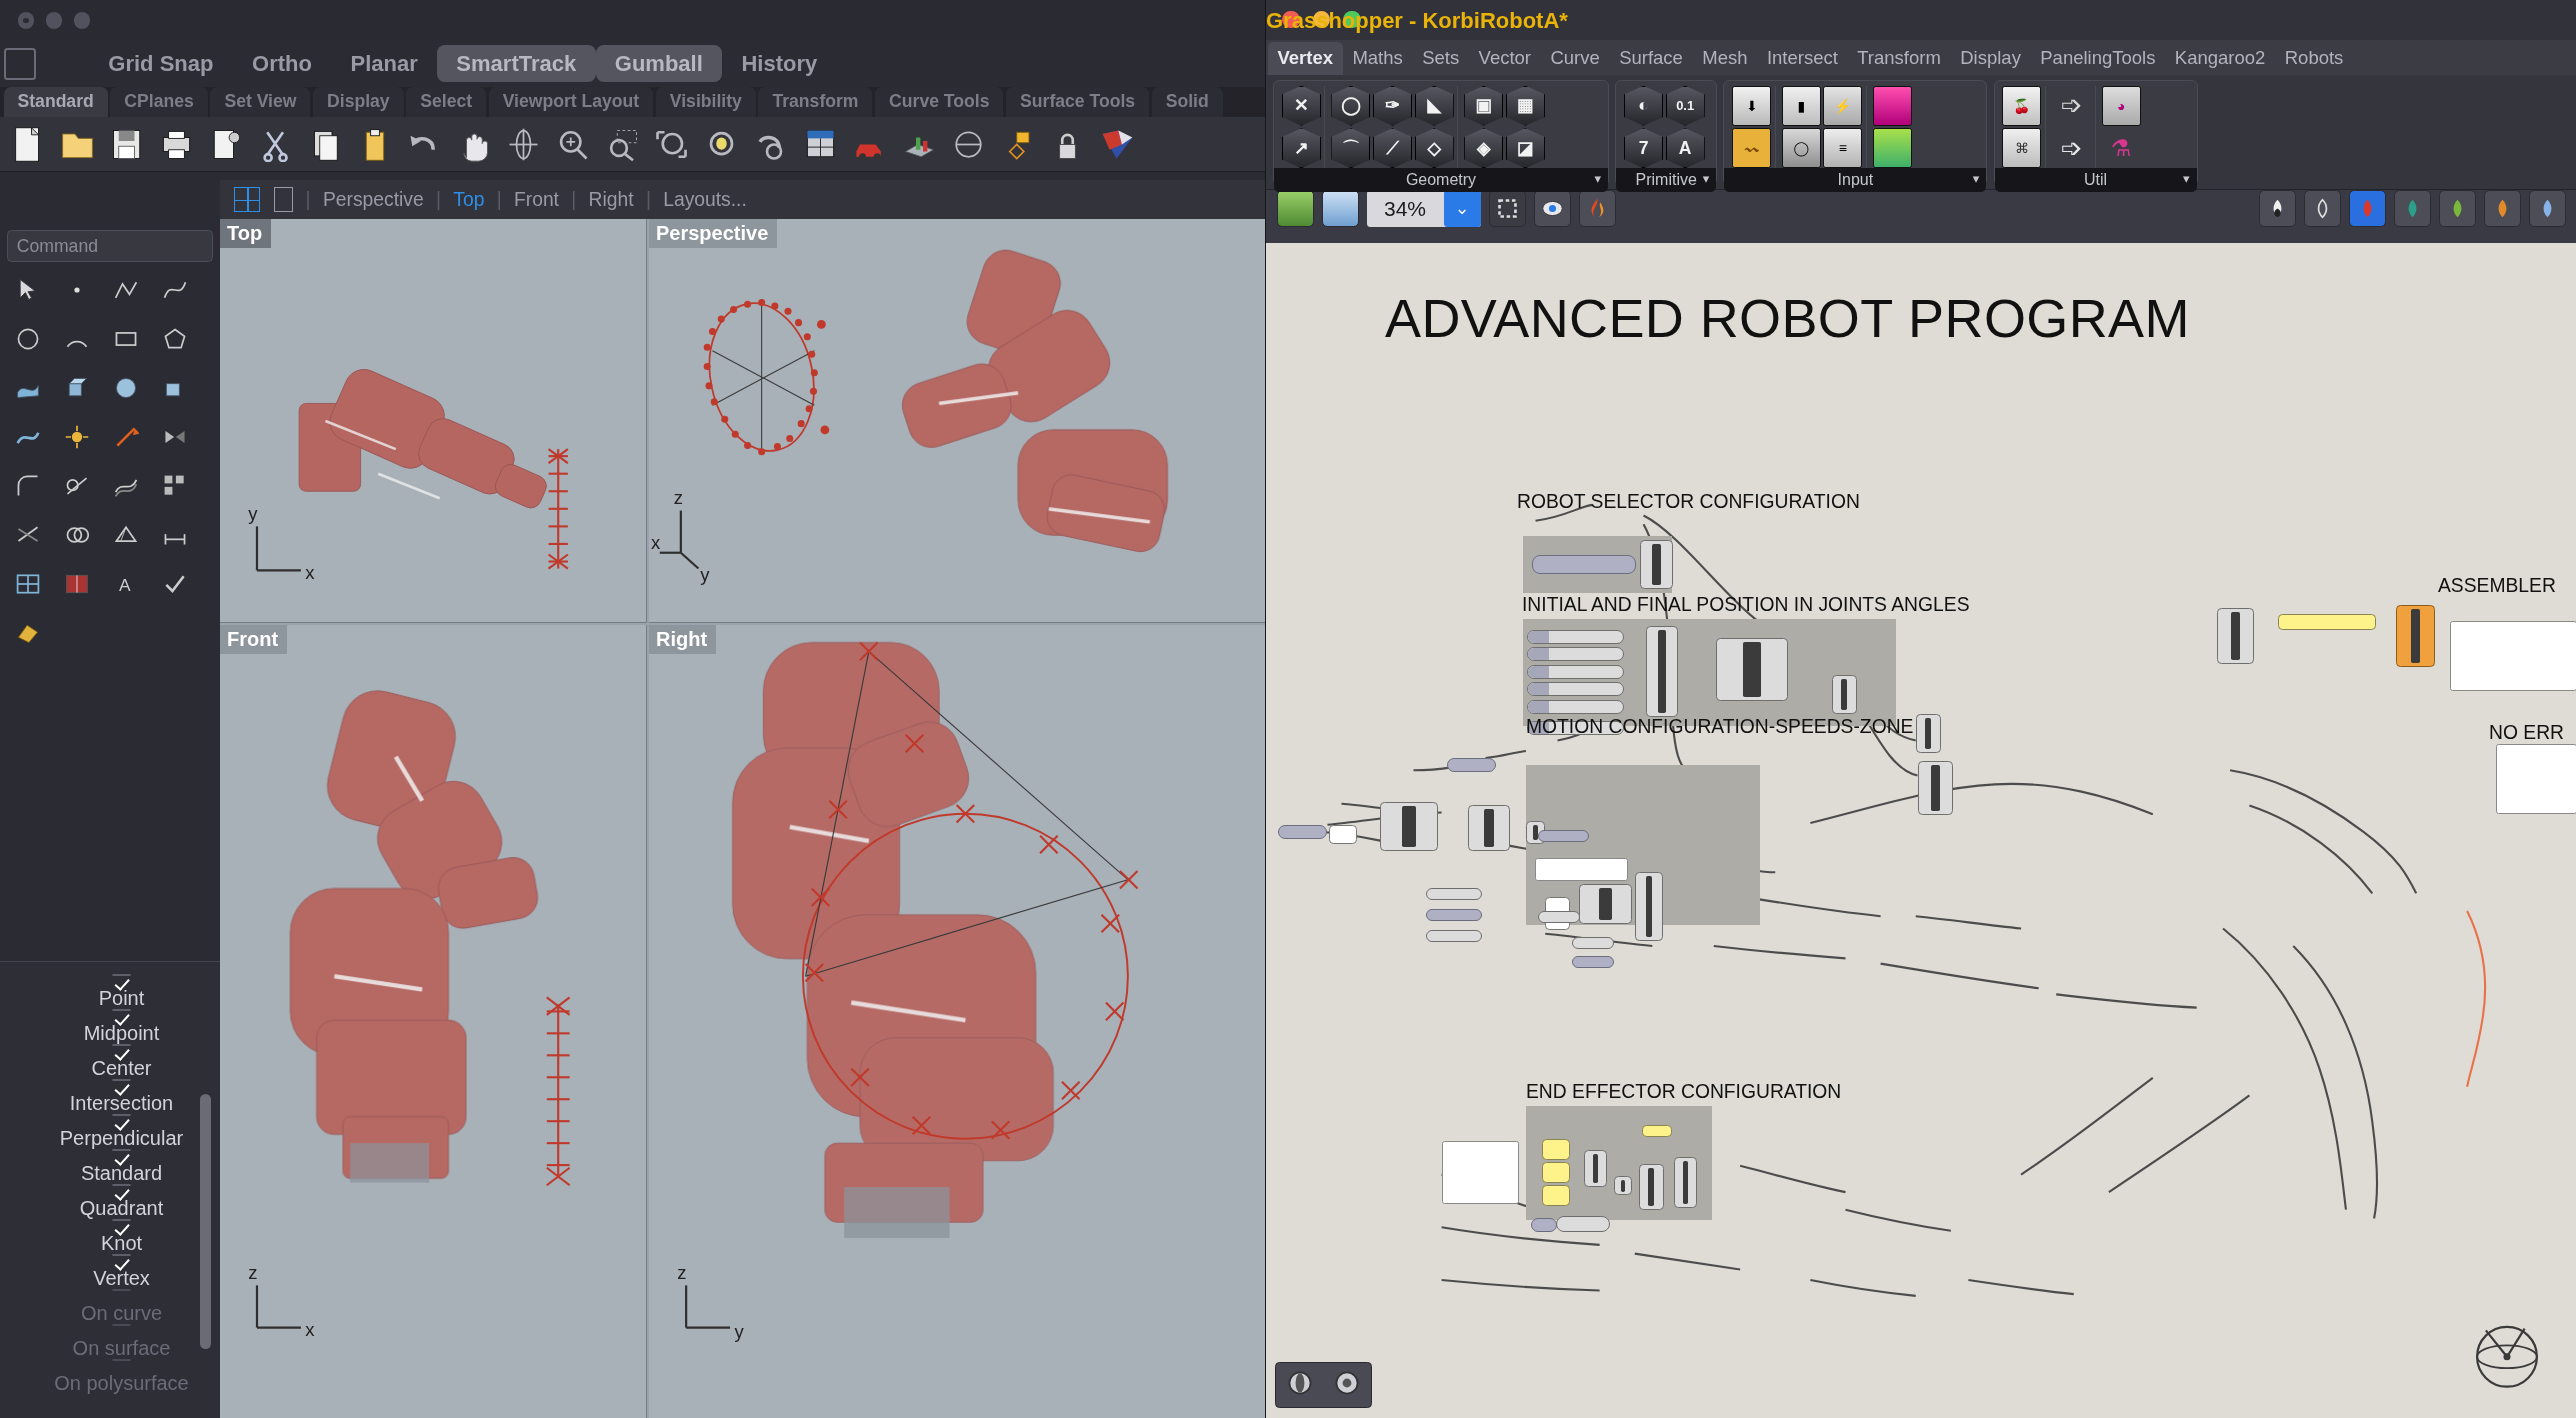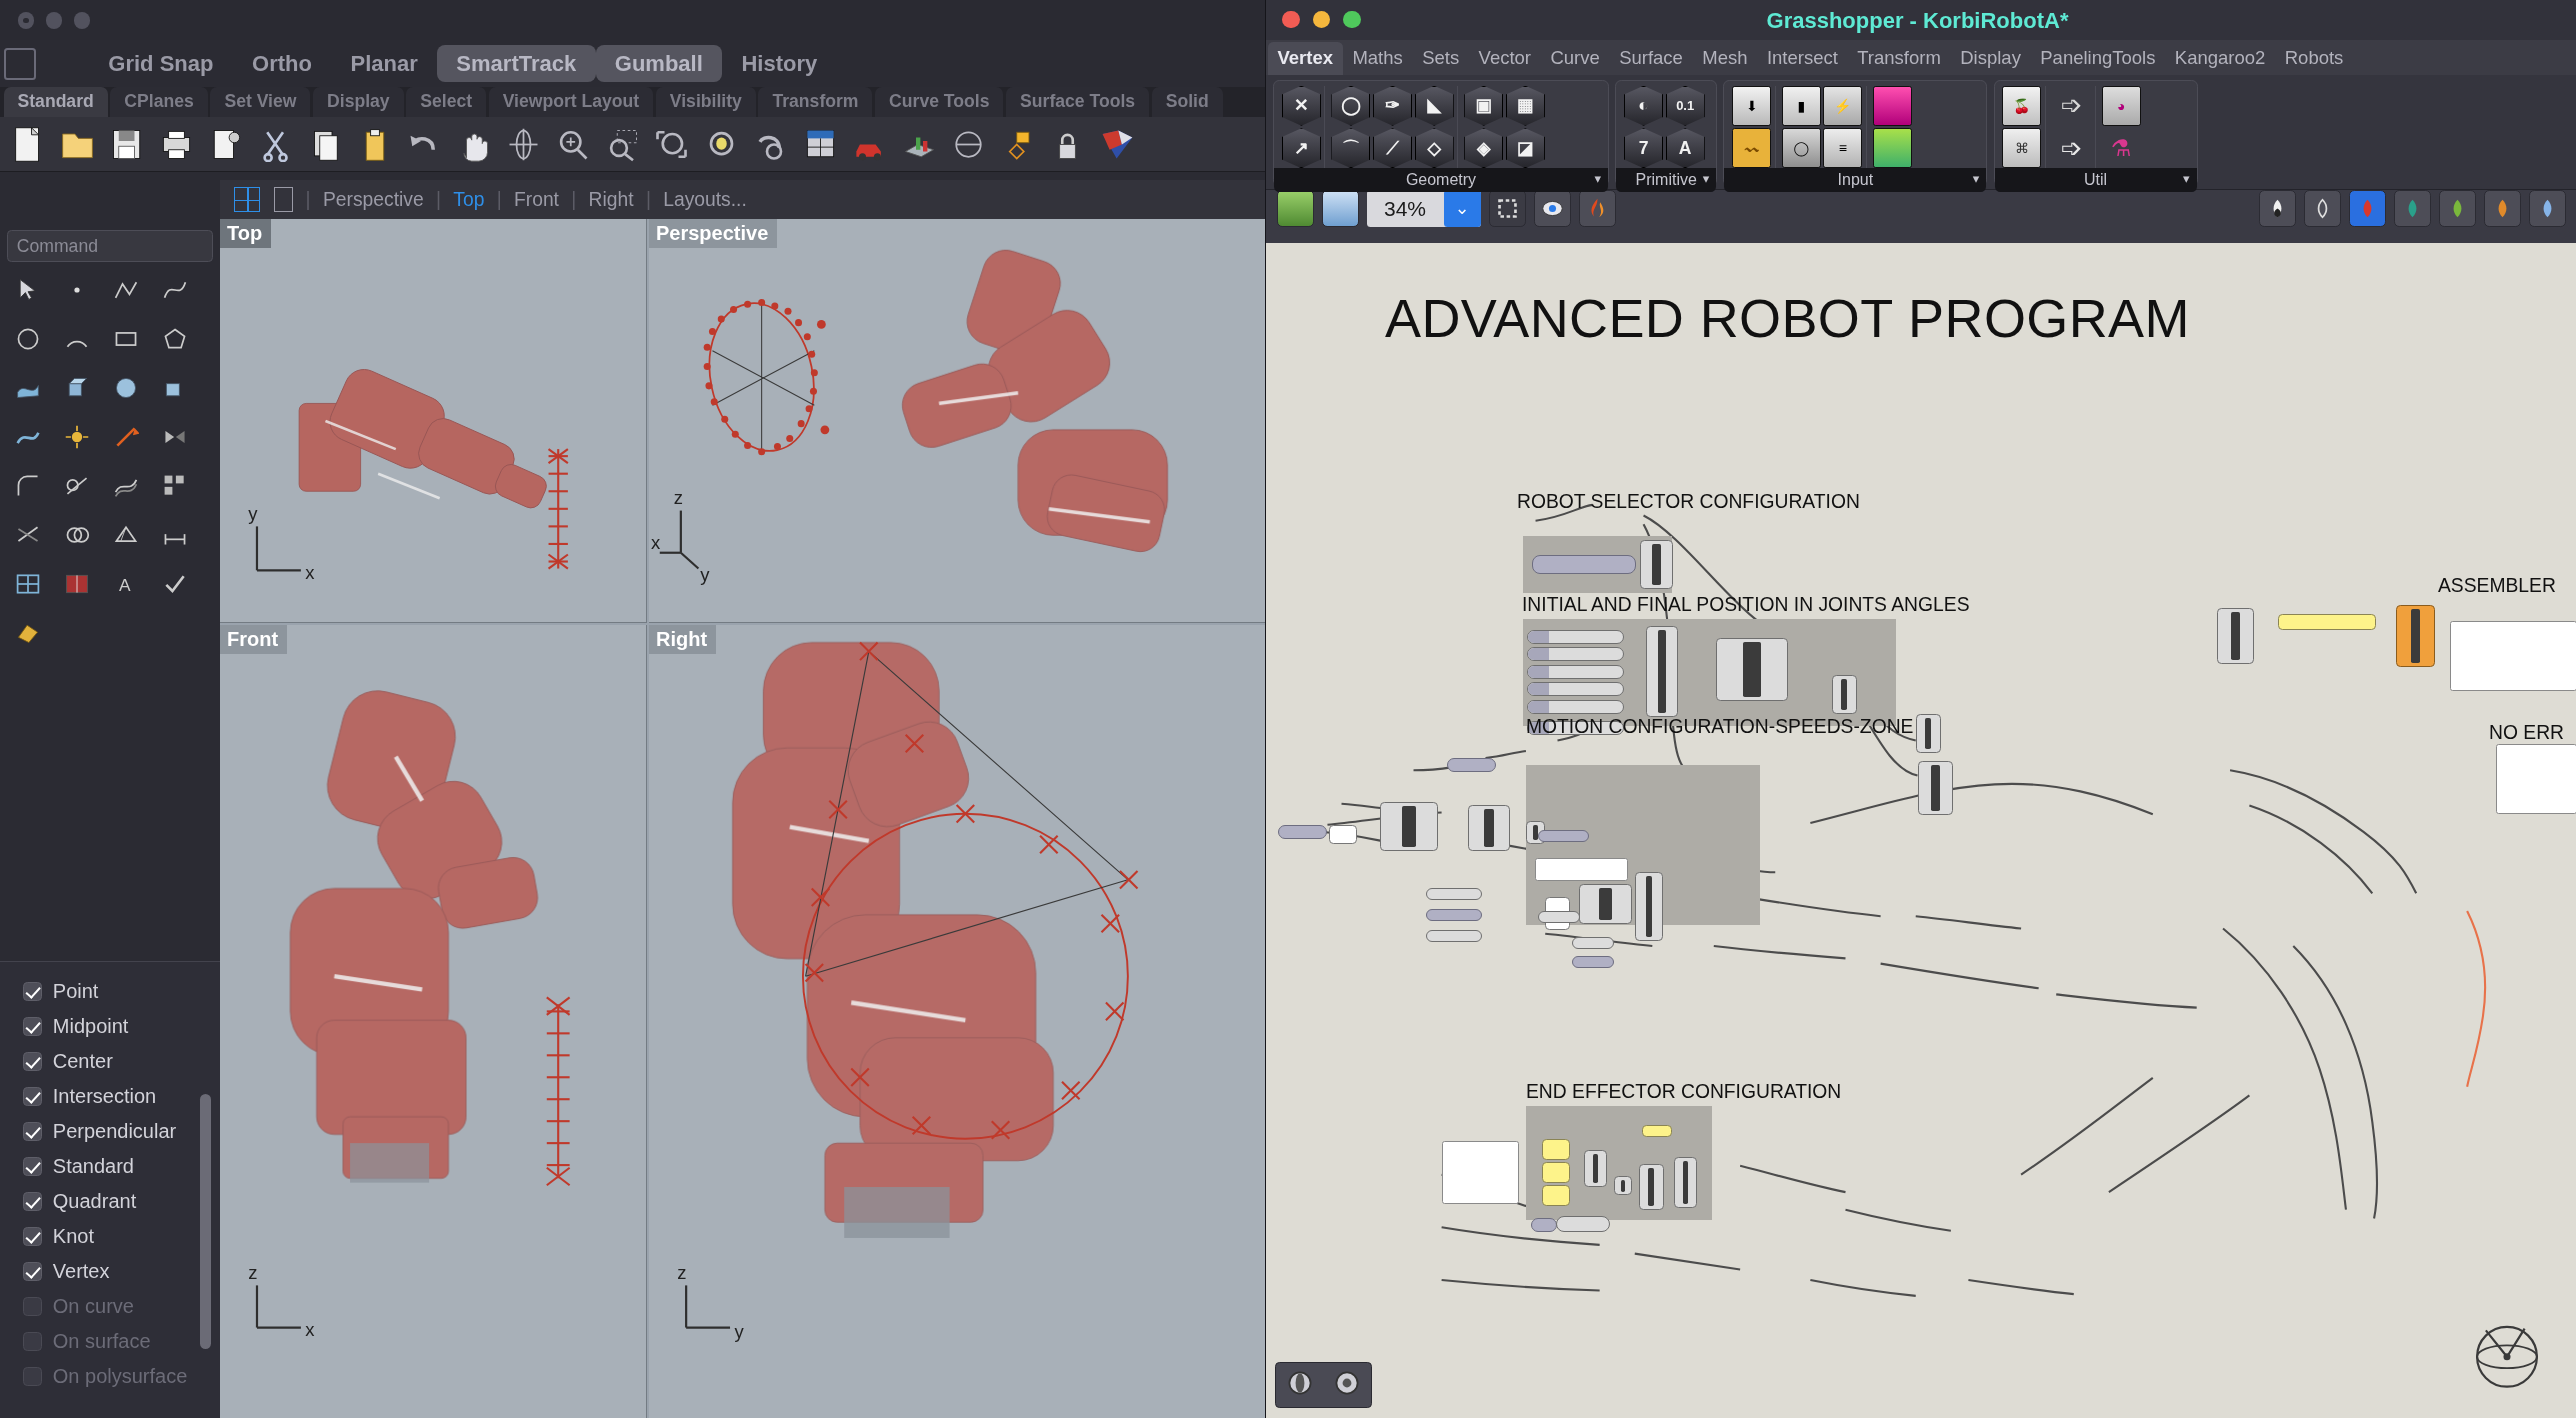--- a/index.html
+++ b/index.html
@@ -42,21 +42,21 @@
   .cmdbox { margin:5.3px 7px; height:32px; background:#383840; border:0.9px solid #4d4d57;
      border-radius:4.4px; color:#8b8b96; font-size:17.6px; padding:4.4px 8.8px; }
 
   .rh-leftpanel { position:absolute; left:0; top:265px; width:220px; bottom:0;
      background:#2b2b33; }
   .palrow { display:flex; padding-left:3.5px; }
   .palicon { width:49px; height:49px; display:flex; align-items:center; justify-content:center; }
 
   .rh-osnap { position:absolute; left:0; bottom:0; width:220px; height:457px;
      background:#2e2e37; border-top:1.8px solid #43434d; padding:12.3px 0 0 23px; }
-  .osnap-row { display:flex; align-items:center; height:35px; gap:10.5px; }
+  .osnap-row { display:flex; align-items:center; height:35px; gap:10.5px;flex-direction:column; }
   .osnap-box { width:19.3px; height:19.3px; border-radius:4.4px; background:#4e4e58;
      border:0.9px solid #5e5e68; position:relative; }
   .osnap-box.checked::after{ content:''; position:absolute; left:5.3px; top:0.9px;
      width:6.2px;height:12.3px; border:solid #fff; border-width:0 2.6px 2.6px 0;
      transform:rotate(42deg); }
   .osnap-lbl { color:#d3d3da; font-size:20px; }
   .osnap-row.off .osnap-lbl { color:#6c6c78; }
   .osnap-row.off .osnap-box { background:#3a3a44; border-color:#4a4a54; }
   .osnap-scroll { position:absolute; right:8.8px; top:132px; width:11.4px; height:255px;
      background:#6b6b76; border-radius:6.2px; }
@@ -79,22 +79,22 @@
      font-size:20px; font-weight:bold; padding:2.6px 8.8px 3.5px 7px; }
   .vp-label.sel { background:#6e757c; }
 
   
   #gh { position:absolute; left:1265px; top:0; width:1311px; height:1418px;
         background:#2f2f38; border-left:1.8px solid #15151a;}
   .gh-title { position:relative; height:40px; background:#32323b; }
   .gh-traffic { position:absolute; left:16px; top:10.5px; display:flex; gap:13px; }
   .gt { width:17.6px;height:17.6px;border-radius:50%;}
   .gt.r{background:#f25c54;} .gt.y{background:#f5b73d;} .gt.g{background:#4fc95c;}
-  .gh-title span { position:absolute; left:0; right:7px; top:8px; text-align:center;
-     color:#5eead4; font-size:22px; font-weight:bold; }
+  .gh-title span { position:absolute; left:0; right:7px; top:8px; 
+     color:#eab308; font-size:22px; font-weight:bold; }
 
   .gh-tabs { height:35px; background:#3c3c45; display:flex; align-items:flex-end;
      padding-left:1.8px; }
   .gh-tab { font-size:18.5px; color:#b3b3bd; padding:4.4px 9.7px 6.2px 9.7px; white-space:nowrap;}
   .gh-tab.active { background:#4b4b55; color:#e9e9f0; border-radius:5.3px 5.3px 0 0;
      font-weight:bold; }
 
   .gh-ribbon { height:114px; background:#35353e; display:flex; padding:5.3px 3.5px 3.5px 7px; gap:6.2px; }
   .gh-group { background:#3b3b44; border:0.9px solid #4c4c56; border-radius:6.2px;
      display:flex; flex-direction:column; }

